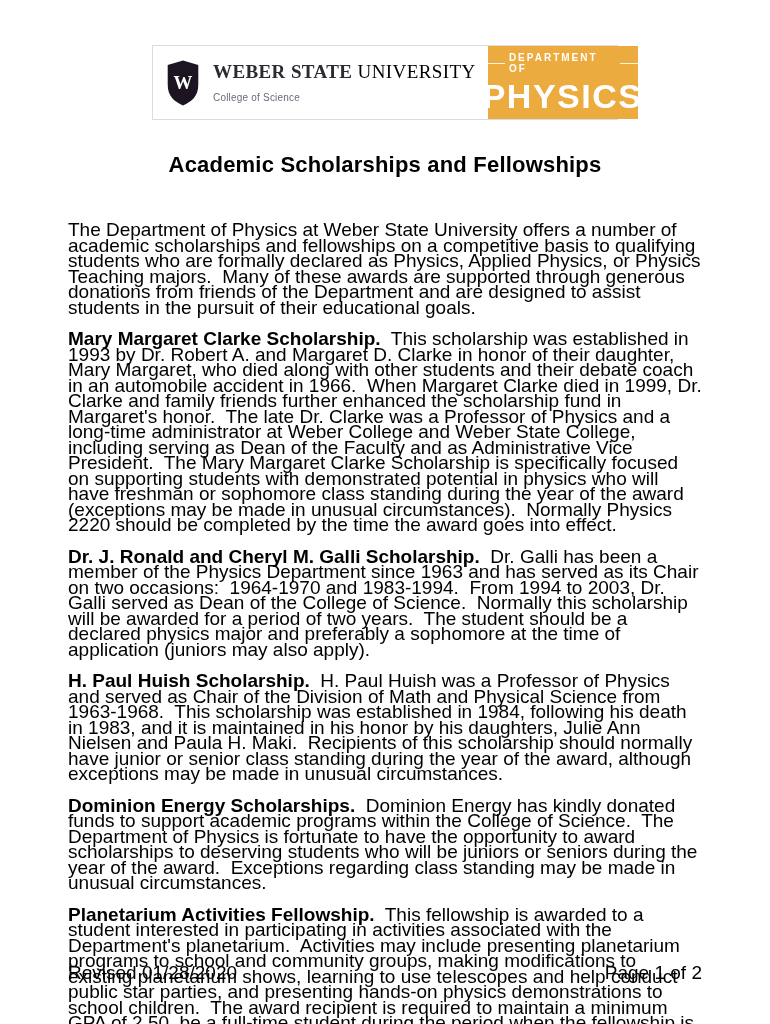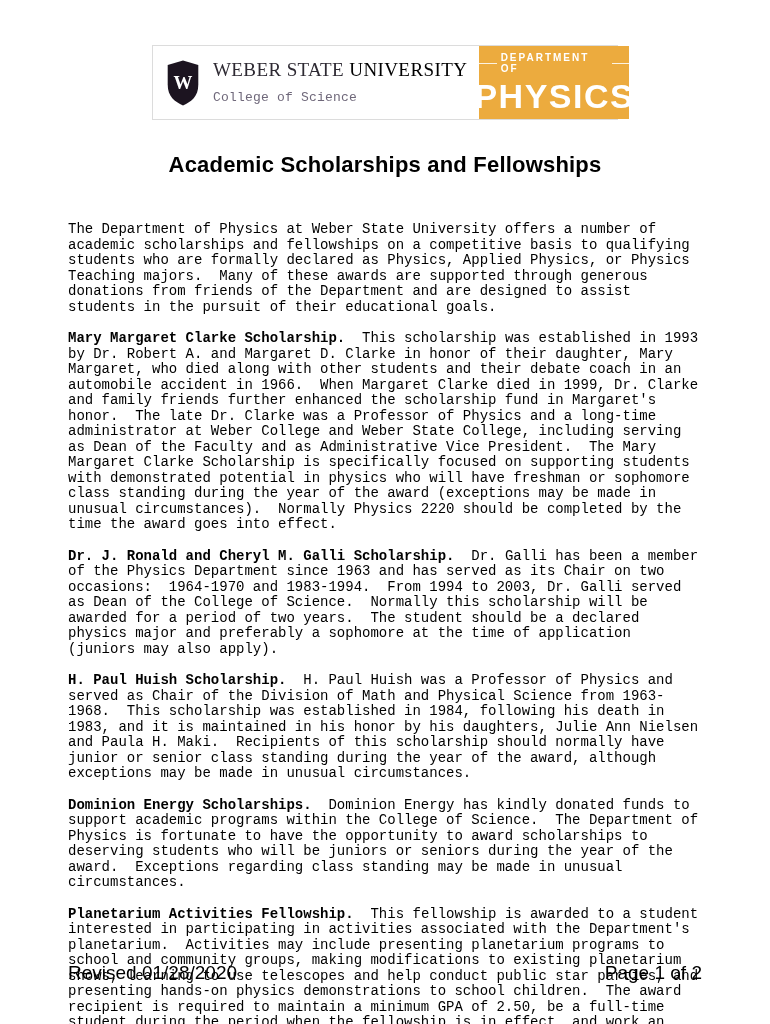--- a/index.html
+++ b/index.html
@@ -25,48 +25,47 @@
     flex: 1; display: flex; align-items: center;
     gap: 12px; padding: 0 12px; background: #ffffff;
   }
   .shield { display: flex; align-items: center; }
   .logo-text { display: flex; flex-direction: column; }
   .uni-name {
     font-family: "Liberation Serif", serif;
     font-size: 19px; line-height: 1.1;
     color: #2e2a33; letter-spacing: 0.4px; white-space: nowrap;
   }
-  .uni-name .heavy { font-weight: 400; }
+  .uni-name .heavy { font-weight: 700; }
   .uni-name .light { font-weight: 400; color: #000000; }
-  .college { font-size: 13px; color: #6f687a; margin-top: 9px; letter-spacing: 0.2px; font-family: Liberation Mono, monospace; }
+  .college { font-size: 10px; color: #6f687a; margin-top: 9px; letter-spacing: 0.2px; }
   .logo-right {
     width: 150px; background: #ecab3e; color: #ffffff;
     display: flex; flex-direction: column;
     align-items: center; justify-content: center; gap: 5px;
   }
   .dept-label {
     display: flex; align-items: center; gap: 4px;
     font-size: 10px; letter-spacing: 2px; font-weight: bold;
   }
   .dept-label .rule { display: block; width: 18px; height: 1px; background: rgba(255,255,255,0.85); }
   .dept-name { font-size: 34px; font-weight: bold; letter-spacing: 1.5px; line-height: 1; }
 
   
   .content { position: absolute; top: 152px; left: 68px; width: 634px; }
   .doc-title {
     font-size: 22px; font-weight: bold;
     text-align: center; margin-bottom: 44px;
     letter-spacing: 0.2px;
   }
   .para {
-    font-size: 14px; line-height: 15.5px;
+    font-size: 19px; line-height: 15.5px;
     white-space: pre-wrap;
     margin-bottom: 16px;
     text-align: left;
-    font-family: Liberation Mono, monospace;
   }
   .para .lead { font-weight: bold; }
 
   
   .footer {
     position: absolute; left: 68px; right: 68px; top: 962px;
     display: flex; justify-content: space-between;
     font-size: 19px;
   }
 </style>

